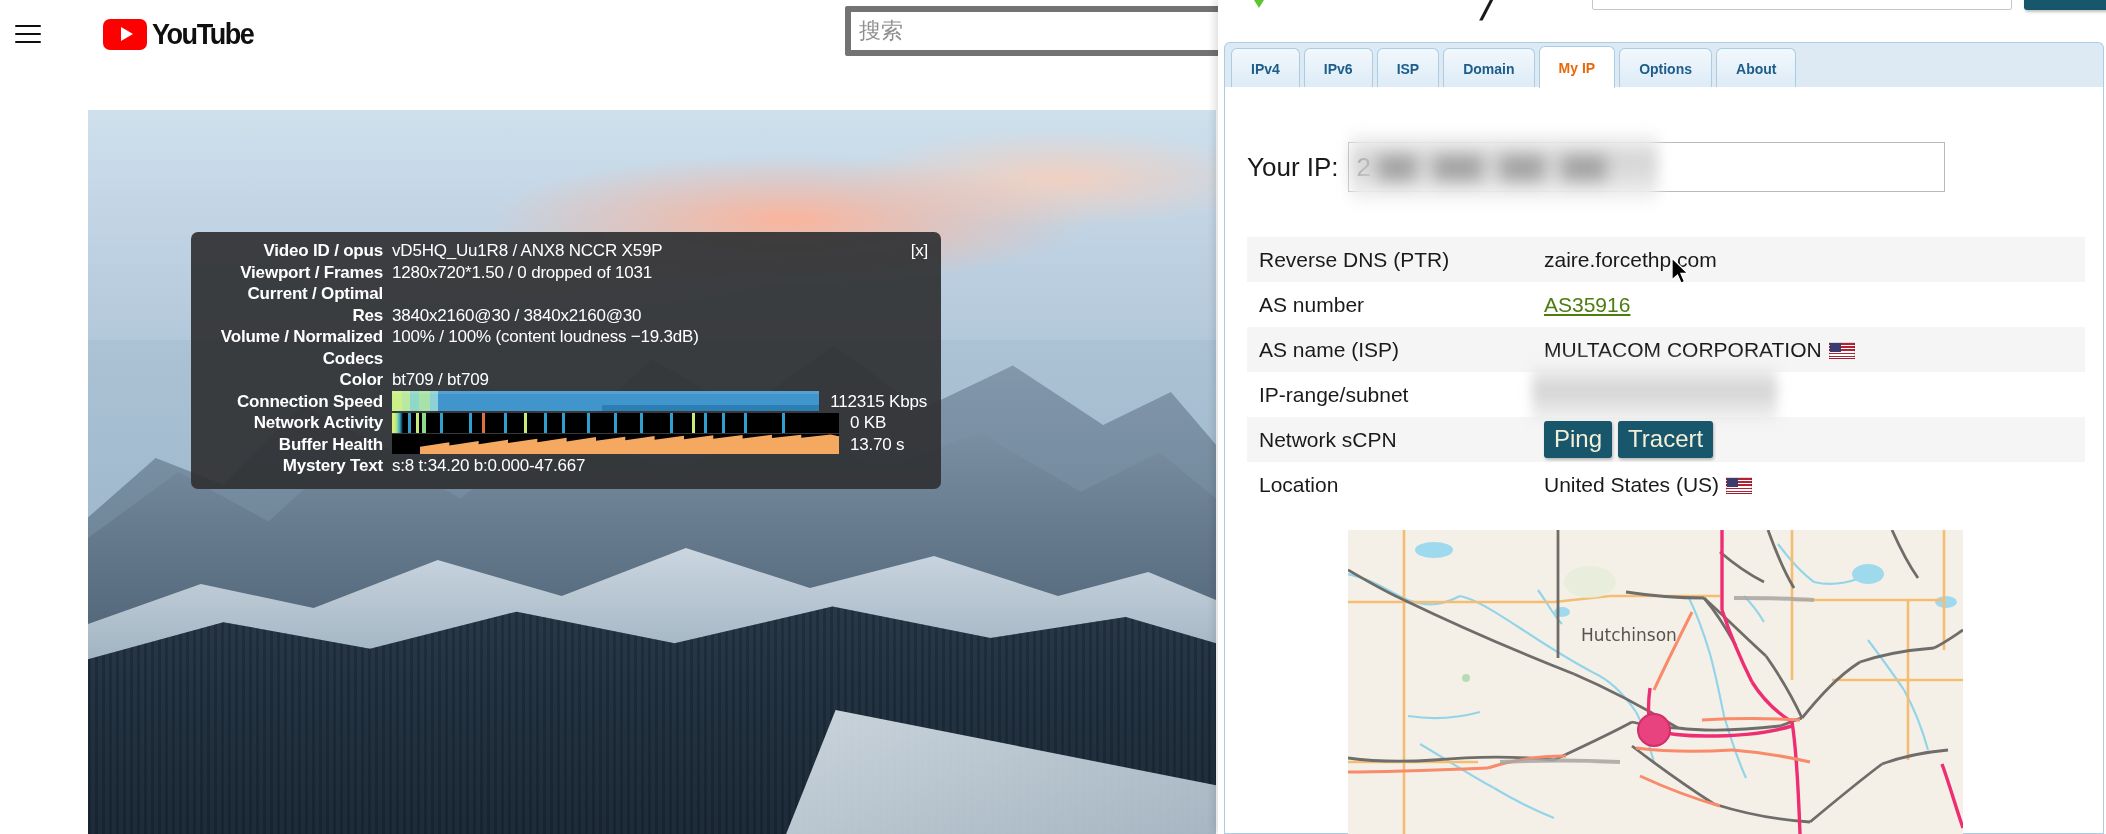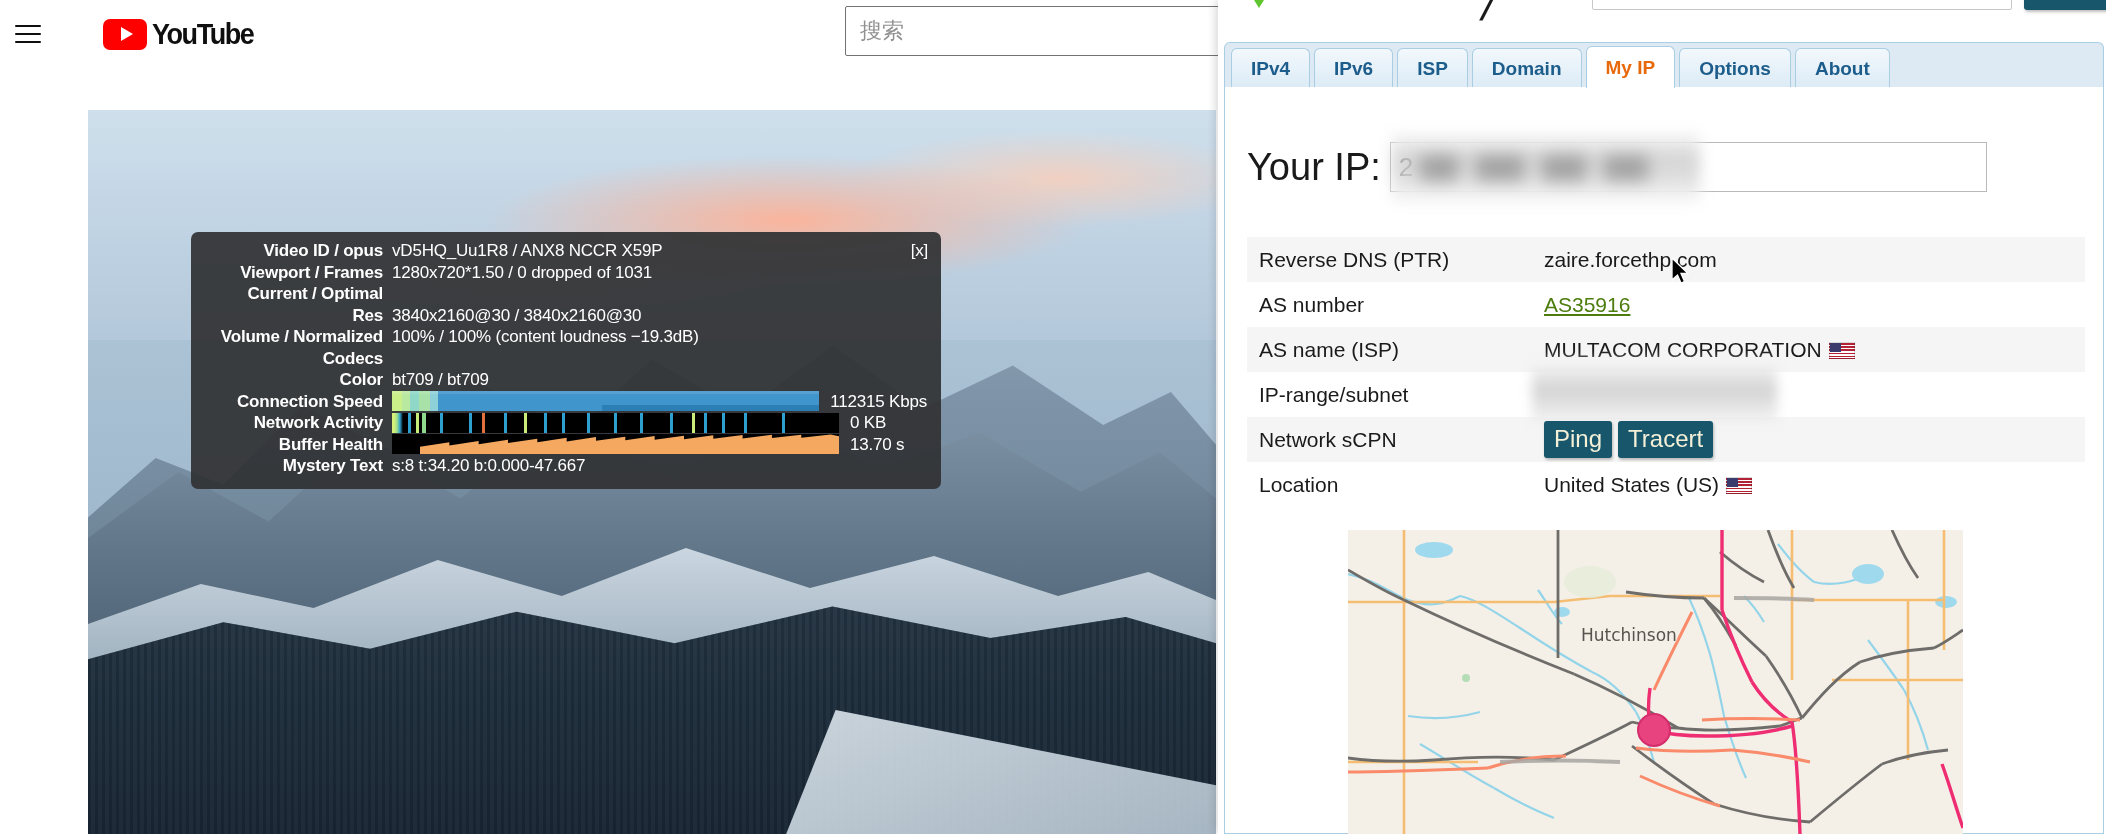--- a/index.html
+++ b/index.html
@@ -49,25 +49,25 @@
     font-family: "Liberation Sans", sans-serif;
     font-size: 30px; font-weight: 700; letter-spacing: -1.6px;
     color: #0f0f0f; line-height: 1;
     transform: scaleX(0.9);
     transform-origin: left center;
   }
   #yt-searchbox {
     position: absolute;
     left: 845px; top: 6px;
     width: 560px; height: 50px;
-    border: 1px solid #737373;
+    border: 6px solid #737373;
     border-radius: 2px;
     background: #ffffff;
     display: flex; align-items: center;
-    padding-left: 14px;
+    padding-left: 8px;
   }
   #yt-searchbox .ph {
     color: #909090; font-size: 22px; font-family: "DejaVu Sans", sans-serif;
   }
 
   
   #video-stage {
     position: absolute;
     left: 88px; top: 110px;
     width: 1128px; height: 724px;
@@ -253,21 +253,21 @@
     border: 1px solid #a9cde3;
     border-radius: 6px 6px 0 0;
     border-bottom: none;
     display: flex; align-items: flex-end;
     padding: 6px 0 0 6px;
   }
   .tab {
     height: 40px;
     padding: 0 19px;
     display: flex; align-items: center; justify-content: center;
-    font-size: 19px; font-weight: 700;
+    font-size: 14px; font-weight: 700;
     color: #1d5d8c;
     background: linear-gradient(#f2f8fc, #dcebf6);
     border: 1px solid #a9cde3;
     border-bottom: none;
     border-radius: 6px 6px 0 0;
     margin-right: 4px;
     cursor: pointer;
     white-space: nowrap;
   }
   .tab.active {
@@ -285,21 +285,21 @@
     border: 1px solid #a9cde3;
     border-top: none;
   }
 
   
   #yourip-row {
     position: absolute; left: 22px; top: 55px;
     display: flex; align-items: center;
   }
   #yourip-label {
-    font-size: 38px; color: #1a1a1a; font-family: "Liberation Sans", sans-serif;
+    font-size: 26px; color: #1a1a1a; font-family: "Liberation Sans", sans-serif;
     margin-right: 9px; white-space: nowrap;
   }
   #yourip-input {
     width: 597px; height: 50px;
     border: 1px solid #b9b9b9; background: #ffffff;
     font-size: 26px; padding-left: 8px;
     display: flex; align-items: center;
     color: #1a1a1a;
     position: relative;
   }

